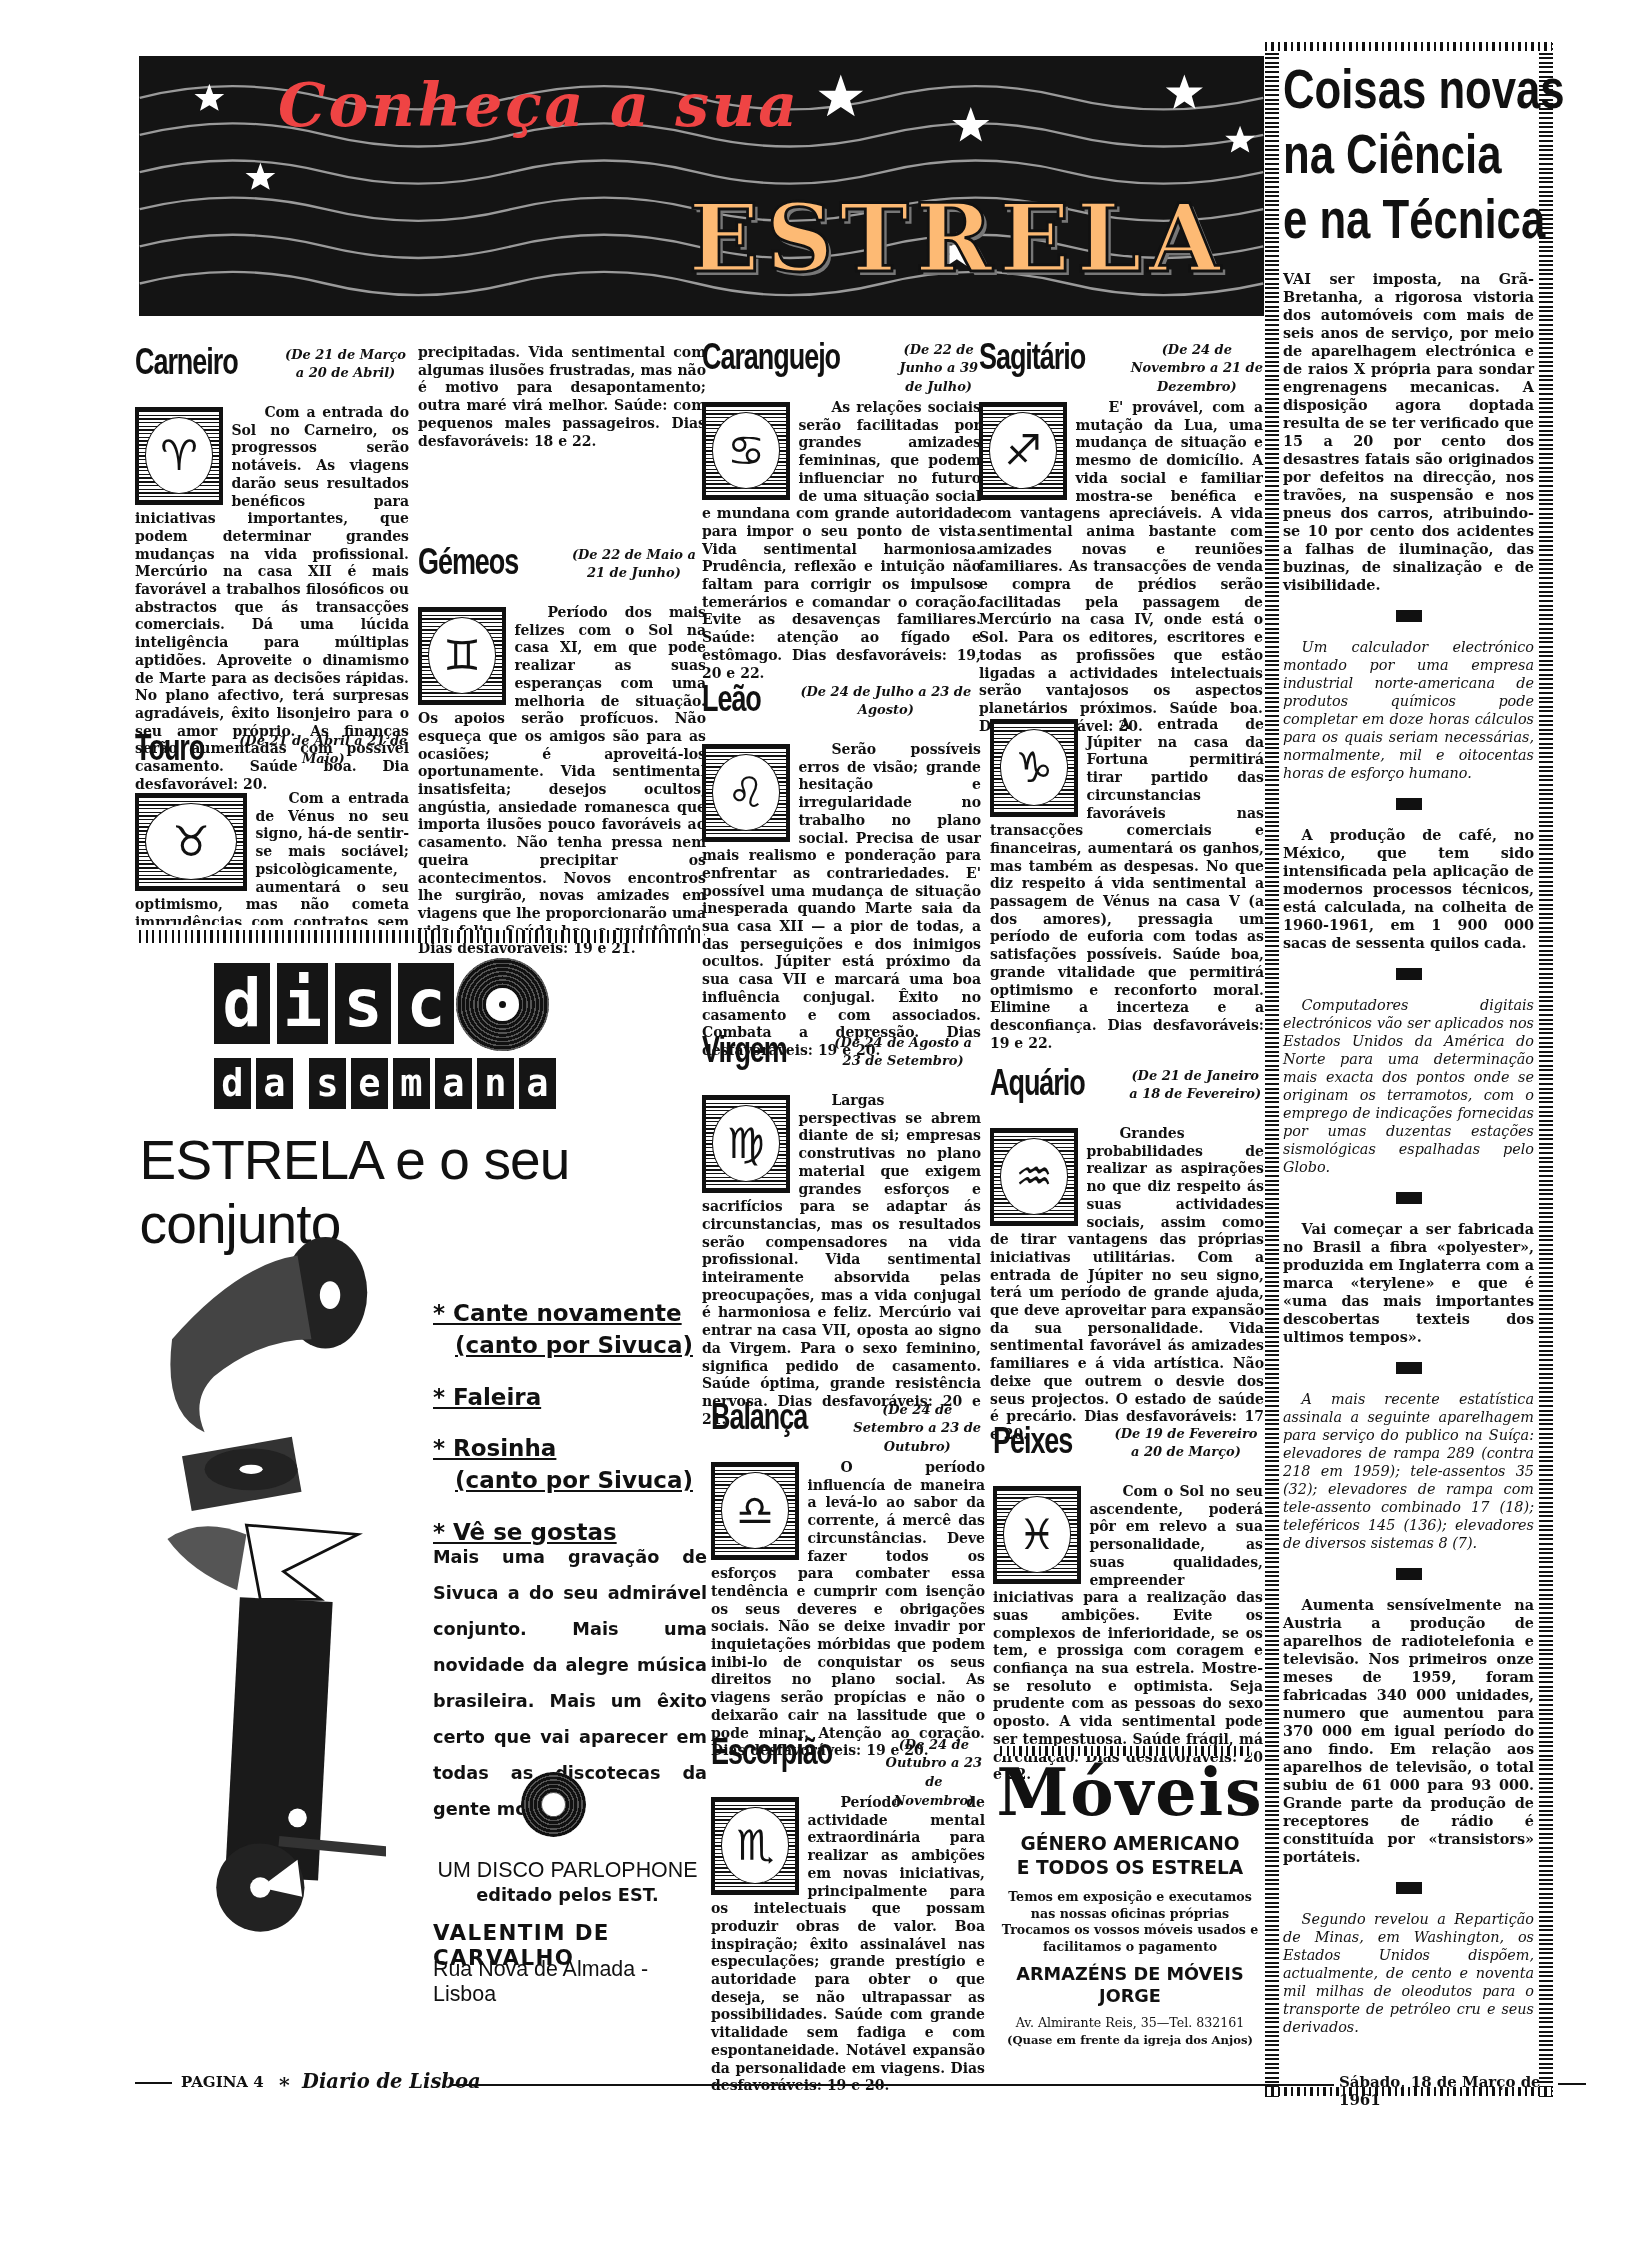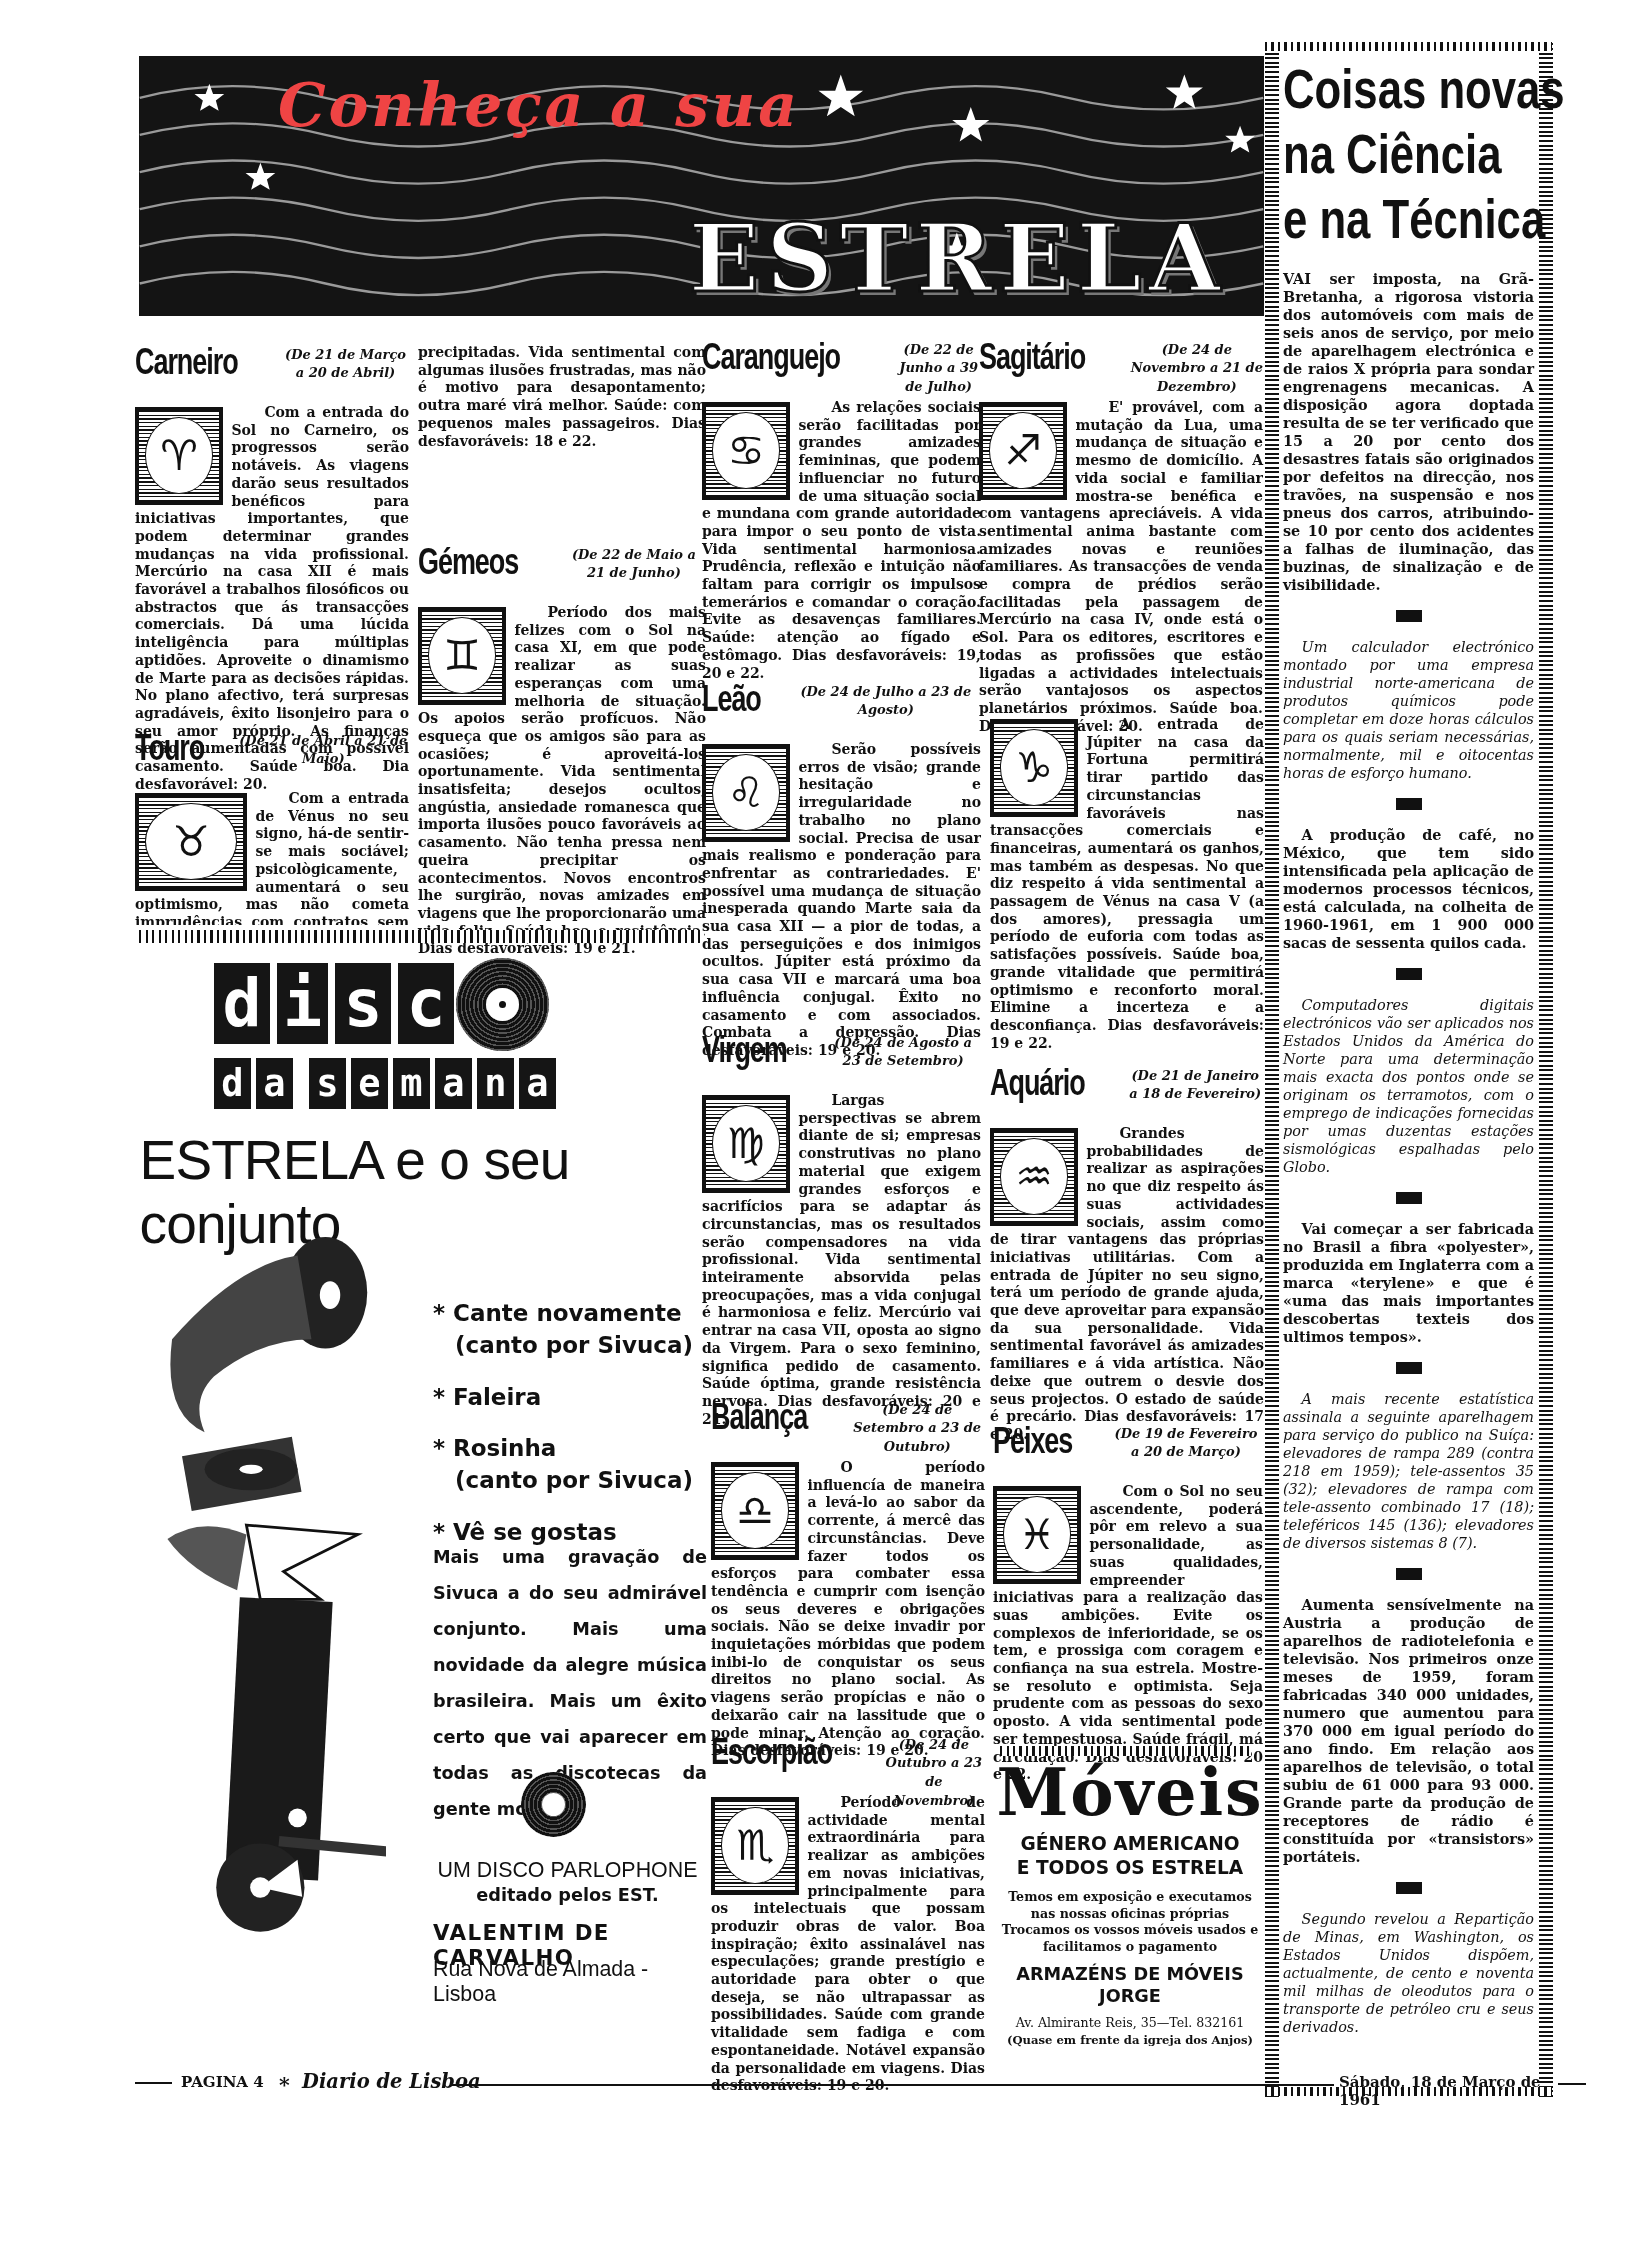--- a/index.html
+++ b/index.html
@@ -1,38 +1,38 @@
 <!DOCTYPE html>
 <html style="font-size:7.4px"><head>
 <meta charset="utf-8">
 <style>
   html,body{margin:0;padding:0;background:#fff;}
   body{width:1636px;height:2261px;position:relative;overflow:hidden;color:#111;font-family:"DejaVu Serif",serif;}
   .abs{position:absolute;}
   
   .banner{left:139px;top:56px;width:1125px;height:260px;background:#141414;overflow:hidden;}
   .banner svg{position:absolute;left:0;top:0;}
-  .banner-title{position:absolute;right:37px;bottom:3px;font-family:"DejaVu Serif",serif;font-weight:bold;font-size:93px;letter-spacing:6.5px;color:#ffffff;-webkit-text-stroke:2.8px #111;text-shadow:3.7px 3.7px 0 #777;}
+  .banner-title{position:absolute;right:37px;bottom:23px;font-family:"DejaVu Serif",serif;font-weight:bold;font-size:93px;letter-spacing:6.5px;color:#fdba74;-webkit-text-stroke:2.8px #111;text-shadow:3.7px 3.7px 0 #777;}
   .banner-sub{position:absolute;left:139px;top:14px;font-family:"DejaVu Serif",serif;font-style:italic;font-weight:bold;font-size:60px;color:#ef4444;letter-spacing:2.8px;}
   
   .sign{position:absolute;font-family:"Liberation Serif",serif;}
   .sign-head{display:flex;align-items:flex-start;gap:10.2px;height:60px;}
   .sign-name{font-family:"Liberation Sans",sans-serif;font-weight:bold;font-size:36px;letter-spacing:-1.4px;transform:scaleX(.75);transform-origin:left top;line-height:1;white-space:nowrap;}
   .sign-dates{font-family:"DejaVu Serif",serif;font-style:italic;font-weight:bold;font-size:13px;line-height:18.6px;text-align:center;flex:1;margin-top:1.9px;}
   .sign-body{font-family:"DejaVu Serif",serif;font-weight:bold;font-size:14px;line-height:17.7px;text-align:justify;hyphens:auto;}
   .sign-icon{float:left;width:88px;height:98px;border:4.6px solid #111;margin:2.8px 8.4px 1.9px 0;background:repeating-linear-gradient(0deg,#111 0 1.4px,#fff 1.4px 3.7px);position:relative;box-sizing:border-box;}
   .sign-icon .oval{position:absolute;left:5.6px;top:6.5px;right:5.6px;bottom:6.5px;border-radius:50%;background:#fff;border:1.4px solid #111;display:flex;align-items:center;justify-content:center;font-size:42px;font-family:"DejaVu Sans",sans-serif;color:#111;}
   .indent{display:inline-block;width:33px;}
   
   .hatch{position:absolute;height:13px;background:repeating-linear-gradient(90deg,#111 0 2.3px,#fff 2.3px 6.5px);}
   .hatch-v{position:absolute;width:14px;background:repeating-linear-gradient(0deg,#111 0 1.9px,#fff 1.9px 4.6px);}
   
   .disco-tile{position:absolute;background:#151515;color:#fff;font-family:"DejaVu Sans Mono",monospace;font-weight:bold;text-align:center;}
   .sivuca{font-family:"Liberation Sans",sans-serif;font-size:55px;letter-spacing:-0.9px;}
-  .track{font-family:"DejaVu Sans",sans-serif;font-weight:bold;font-size:23px;line-height:32px;}
+  .track{font-family:"DejaVu Sans",sans-serif;font-weight:bold;font-size:23px;line-height:32px;text-decoration:underline;}
   .adcopy{font-family:"DejaVu Sans",sans-serif;font-weight:bold;font-size:17.7px;line-height:36px;text-align:justify;}
   
   .sci{font-family:"DejaVu Serif",serif;font-size:14.4px;line-height:18px;text-align:justify;}
   .sci.b{font-weight:bold;}
   .sci.i{font-style:italic;}
   .bullet{width:26px;height:12px;background:#111;margin:16px auto;}
   .footer{font-family:"DejaVu Serif",serif;font-weight:bold;font-size:15px;}
 </style>
 </head>
 <body>

